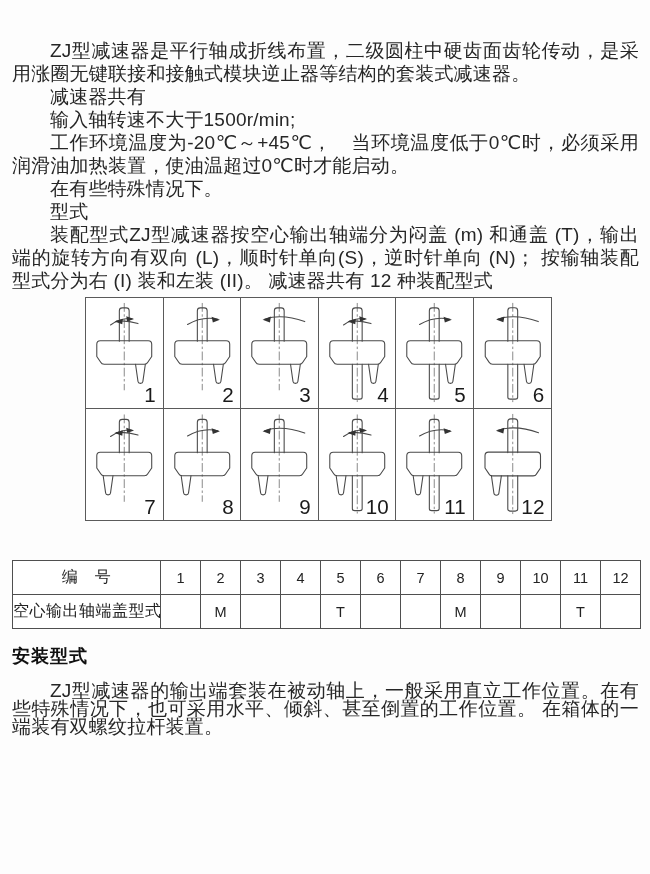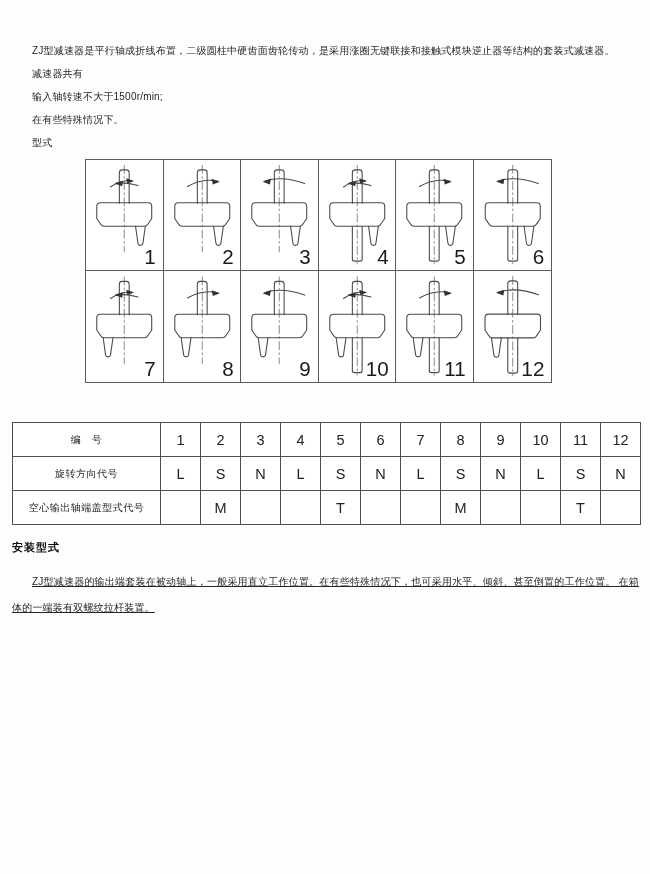--- a/index.html
+++ b/index.html
@@ -6,21 +6,21 @@
   body{
     width:650px;height:874px;
     background:#fdfdfd;
     font-family:"Liberation Sans","DejaVu Sans",sans-serif;
     color:#262626;
     overflow:hidden;
   }
   .page{padding:39px 11px 0 12px;}
   .para{
     margin:0;
-    font-size:10px;
+    font-size:19px;
     line-height:23px;
     text-indent:2em;
     text-align:justify;
     letter-spacing:.2px;
     color:#262626;
   }
   
   .diagram-grid{
     margin:5px 0 0 73px;
     width:465px;
@@ -54,41 +54,43 @@
     border:1px solid #4f4f4f;
     height:33px;
     text-align:center;
     vertical-align:middle;
     font-size:14.5px;
     color:#222;
     padding:0;
     overflow:hidden;
     white-space:nowrap;
   }
-  .spec-table td.lbl{font-size:10px;letter-spacing:.5px;margin-top:27px;}
+  .spec-table td.lbl{font-size:16px;letter-spacing:.5px;margin-top:27px;}
   
   .install-title{
     margin:15px 0 0 0;
-    font-size:11px;
+    font-size:18px;
     font-weight:bold;
     color:#111;
     letter-spacing:1px;
   }
-  .install-para{margin:14px 0 0 0;line-height:26px;text-decoration:underline;}
+  .install-para{margin:14px 0 0 0;line-height:18px;}
 </style>
 </head>
 <body>
 
 <div class="page">
 
   <p class="para">ZJ型减速器是平行轴成折线布置，二级圆柱中硬齿面齿轮传动，是采用涨圈无键联接和接触式模块逆止器等结构的套装式减速器。</p>
   <p class="para">减速器共有</p>
   <p class="para">输入轴转速不大于1500r/min;</p>
+  <p class="para">工作环境温度为-20℃～+45℃，　当环境温度低于0℃时，必须采用润滑油加热装置，使油温超过0℃时才能启动。</p>
   <p class="para">在有些特殊情况下。</p>
   <p class="para">型式</p>
+  <p class="para">装配型式ZJ型减速器按空心输出轴端分为闷盖 (m) 和通盖 (T)，输出端的旋转方向有双向 (L)，顺时针单向(S)，逆时针单向 (N)； 按输轴装配型式分为右 (I) 装和左装 (II)。 减速器共有 12 种装配型式</p>
 
   <div class="diagram-grid" id="diagram">
       <div class="dcell">
         <svg viewBox="0 0 78 112">
           <line class="cl" x1="39" y1="5" x2="39" y2="94"></line>
           <path class="ln" d="M34 44 V13 Q34 10 37 10 H41 Q44 10 44 13 V44"></path>
           <path class="ln" d="M11 47 Q11 43.5 14.5 43.5 H63.5 Q67 43.5 67 47 V59.5 L63 65.5 Q62 67.5 59.5 67.5 H18.5 Q16 67.5 15 65.5 L11 59.5 Z"></path>
           <path class="ln" d="M50.5 67.5 L53 85 Q53.2 87 55.5 87 Q57.8 87 58 85 L60.5 67.5"></path>
           <path class="ln" d="M25 27.5 Q36 19.5 47 21"></path>
           <polygon class="ah" points="49,21.3 41,18.6 42,24"></polygon>
@@ -258,35 +260,20 @@
           <td>5</td>
           <td>6</td>
           <td>7</td>
           <td>8</td>
           <td>9</td>
           <td>10</td>
           <td>11</td>
           <td>12</td>
         </tr>
         <tr>
-          <td class="lbl">旋转方向代号</td>
-          <td>L</td>
-          <td>S</td>
-          <td>N</td>
-          <td>L</td>
-          <td>S</td>
-          <td>N</td>
-          <td>L</td>
-          <td>S</td>
-          <td>N</td>
-          <td>L</td>
-          <td>S</td>
-          <td>N</td>
-        </tr>
-        <tr>
           <td class="lbl">空心输出轴端盖型式代号</td>
           <td></td>
           <td>M</td>
           <td></td>
           <td></td>
           <td>T</td>
           <td></td>
           <td></td>
           <td>M</td>
           <td></td>

